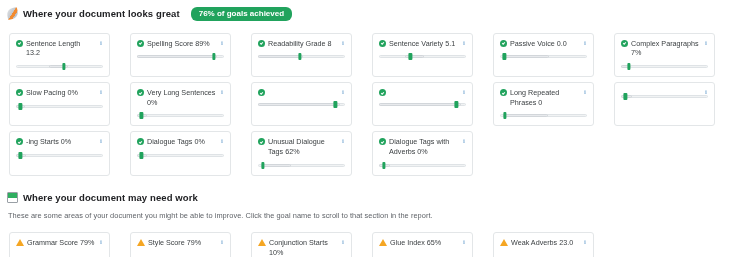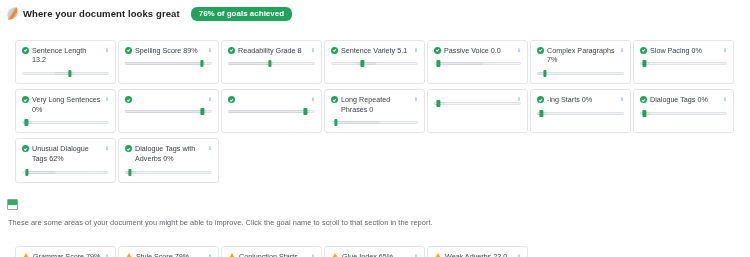--- a/index.html
+++ b/index.html
@@ -48,23 +48,23 @@
   }
   .section-sub {
     font-size: 7.4px; color: #5f6368;
     padding-left: 8px; margin-top: 8px;
     letter-spacing: 0.05px; white-space: nowrap;
   }
 
   
   .grid {
     display: flex; flex-wrap: wrap;
-    gap: 5px 2px;
-    padding: 0 15px;
-    margin-top: 19px;
+    gap: 5px 20px;
+    padding: 0 9px;
+    margin-top: 12px;
     width: 750px;
   }
   .card {
     width: 101px;
     background: #ffffff;
     border: 1px solid #e3e6e8;
     border-radius: 3px;
     padding: 5px 6px 6px 6px;
     position: relative;
   }
@@ -338,20 +338,21 @@
               <div class="track"></div>
               <div class="range" style="left: 0%; width: 13%;"></div>
               <div class="thumb" style="left: 6%;"></div>
             </div>
           </div>
         </div>
       </div>
       <div style="margin-top: 16px; padding-top: 0px;">
         <div class="section-head">
           <span class="head-emoji emoji-memo"></span>
+          <span class="section-title">Where your document may need work</span>
         </div>
         <div class="section-sub">These are some areas of your document you might be able to improve. Click the goal name to scroll to that section in the report.</div>
         <div class="grid">
           <div class="card work">
             <div class="card-top">
               <span class="status-icon warn"></span>
               <span class="card-label">Grammar Score 79%</span>
             </div>
             <span class="info-icon">i</span>
           </div>

